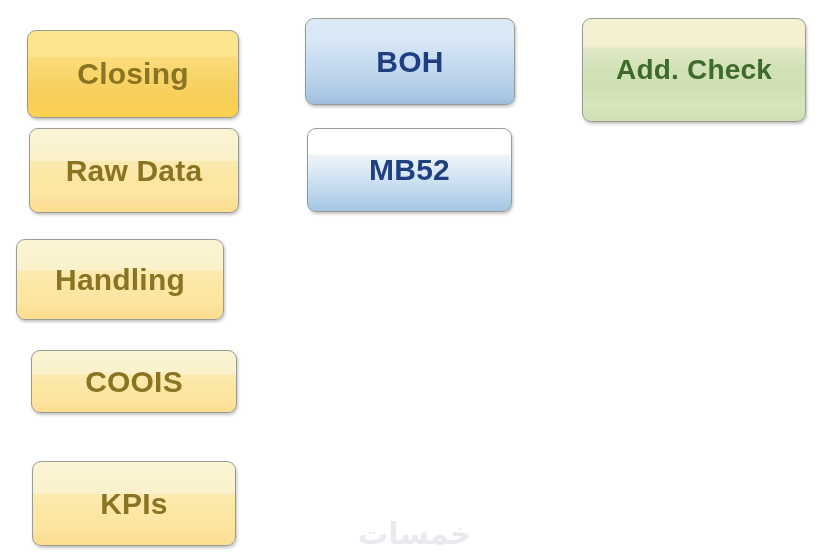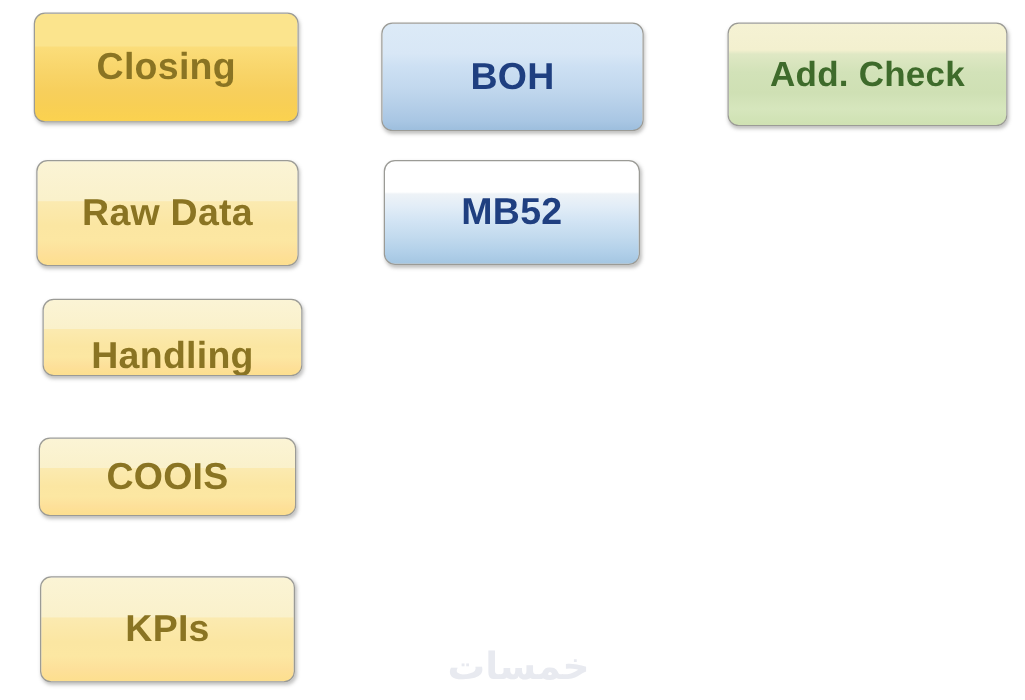--- a/index.html
+++ b/index.html
@@ -118,38 +118,38 @@
     white-space: nowrap;
     direction: rtl;
     user-select: none;
     pointer-events: none;
   }
 </style>
 </head>
 <body>
 
 <div id="canvas" style="width: 820px; height: 560px; background: rgb(255, 255, 255);">
-    <div class="btn btn-amber-strong" style="left: 27px; top: 10px; width: 212px; height: 88px;">
+    <div class="btn btn-amber-strong" style="left: 27px; top: 30px; width: 212px; height: 88px;">
       <span class="label" style="font-size: 30px;">Closing</span>
     </div>
     <div class="btn btn-amber-soft" style="left: 29px; top: 128px; width: 210px; height: 85px;">
       <span class="label" style="font-size: 30px; text-align: right;">Raw Data</span>
     </div>
-    <div class="btn btn-amber-soft" style="left: 34px; top: 239px; width: 208px; height: 62px; align-items: flex-end;">
+    <div class="btn btn-amber-soft" style="left: 16px; top: 239px; width: 208px; height: 81px;">
       <span class="label" style="font-size: 30px;">Handling</span>
     </div>
     <div class="btn btn-amber-soft" style="left: 31px; top: 350px; width: 206px; height: 63px;">
       <span class="label" style="font-size: 30px;">COOIS</span>
     </div>
     <div class="btn btn-amber-soft" style="left: 32px; top: 461px; width: 204px; height: 85px;">
       <span class="label" style="font-size: 30px;">KPIs</span>
     </div>
     <div class="btn btn-blue" style="left: 305px; top: 18px; width: 210px; height: 87px;">
       <span class="label" style="font-size: 30px;">BOH</span>
     </div>
     <div class="btn btn-blue-light" style="left: 307px; top: 128px; width: 205px; height: 84px;">
       <span class="label" style="font-size: 30px;">MB52</span>
     </div>
-    <div class="btn btn-green" style="left: 582px; top: 18px; width: 224px; height: 83px;">
+    <div class="btn btn-green" style="left: 582px; top: 18px; width: 224px; height: 104px;">
       <span class="label" style="font-size: 28px;">Add. Check</span>
     </div>
     <div id="watermark" style="left: 358px; top: 516px; font-size: 30px; color: rgb(232, 234, 240);">خمسات</div>
   </div>
 
 </body></html>

